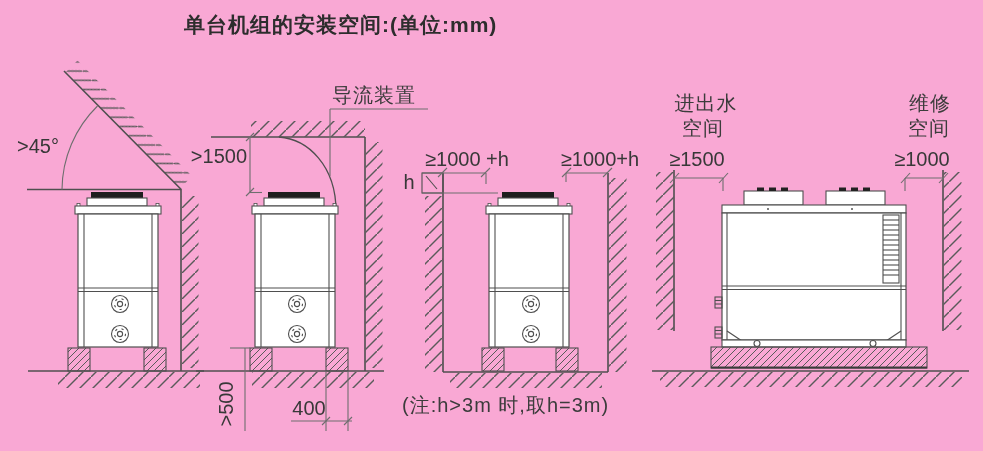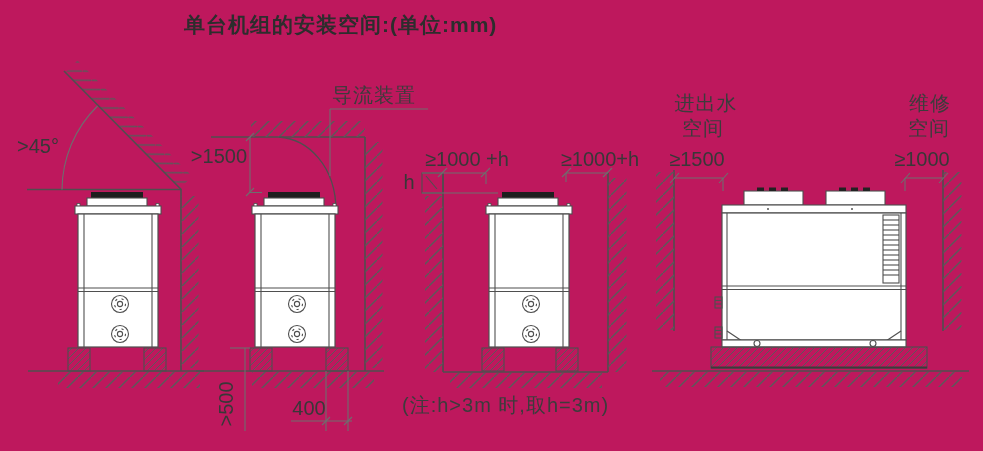--- a/index.html
+++ b/index.html
@@ -1,16 +1,16 @@
 <!DOCTYPE html>
 <html><head>
 <meta charset="utf-8">
 <style>
   html,body{margin:0;padding:0;background:#ffffff;}
-  #stage{position:relative;width:983px;height:451px;background:#be185d;overflow:hidden;
+  #stage{position:relative;width:983px;height:451px;background:#f9a8d4;overflow:hidden;
          font-family:"Liberation Sans","DejaVu Sans",sans-serif;}
   svg{position:absolute;left:0;top:0;}
   text{fill:#333333;font-family:"Liberation Sans","DejaVu Sans",sans-serif;}
   .title-t{font-size:21px;font-weight:bold;letter-spacing:1px;fill:#2d2d2d;}
   .dim-t{font-size:20px;fill:#383838;}
   .lbl-t{font-size:20px;fill:#3c3c3c;letter-spacing:1px;}
 </style>
 </head>
 <body>
 

